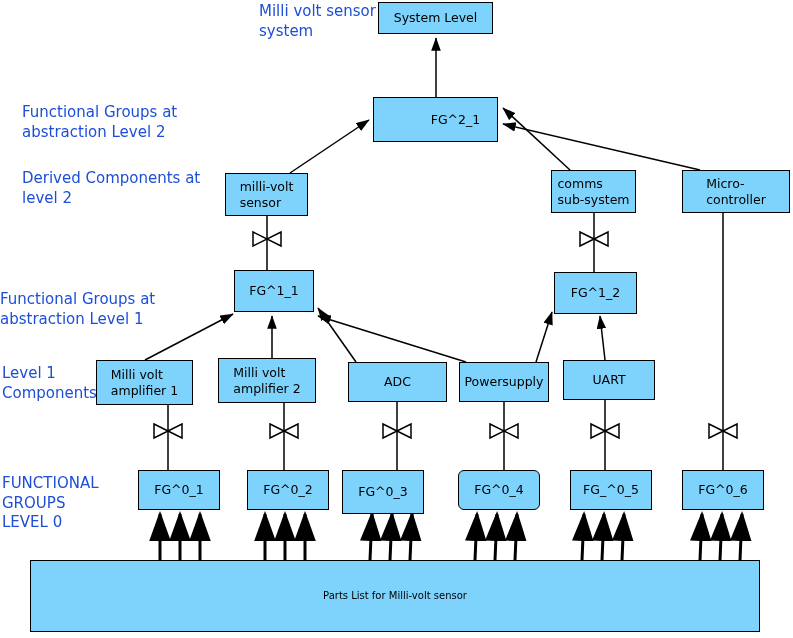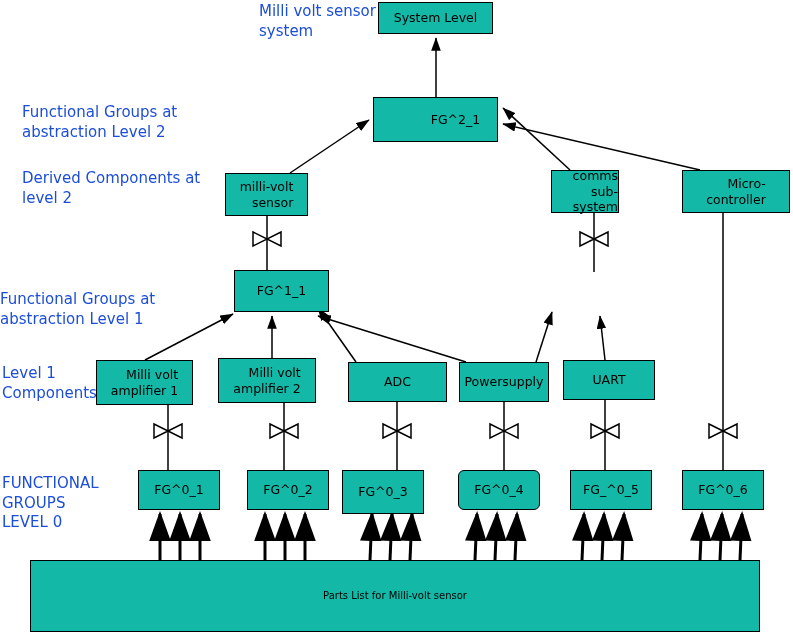--- a/index.html
+++ b/index.html
@@ -20,25 +20,25 @@
     left: 0;
     top: 0;
     width: 793px;
     height: 638px;
     pointer-events: none;
   }
   .box {
     position: absolute;
     box-sizing: border-box;
     border: 1.4px solid #000000;
-    background: #14b8a6;
+    background: #7dd3fc;
     display: flex;
     align-items: center;
     justify-content: center;
-    text-align: right;
+    text-align: left;
     font-size: 12.5px;
     color: #000000;
     line-height: 1.25;
     white-space: pre-line;
     z-index: 2;
   }
   .label {
     position: absolute;
     font-size: 15px;
     color: #1d4ed8;
@@ -155,26 +155,27 @@
 Components</div>
   <div class="label" style="left:2px; top:474px; width:120px;">FUNCTIONAL
 GROUPS
 LEVEL 0</div>
 
   <div class="box" style="left:378px; top:2px; width:115px; height:32px;">System Level</div>
   <div class="box" style="left:373px; top:97px; width:125px; height:45px;padding-left:40px;">FG^2_1</div>
 
   <div class="box" style="left:225px; top:173px; width:83px; height:43px;">milli-volt
 sensor</div>
-  <div class="box" style="left:551px; top:170px; width:68px; height:43px;">comms
+  <div class="box" style="left:551px; top:170px; width:85px; height:43px;">comms
 sub-system</div>
   <div class="box" style="left:682px; top:170px; width:108px; height:43px;">Micro-
 controller</div>
 
-  <div class="box" style="left:234px; top:270px; width:95px; height:42px;">FG^1_1</div>
+  <div class="box" style="left:234px; top:270px; width:80px; height:42px;">FG^1_1</div>
+  <div class="box" style="left:554px; top:272px; width:83px; height:42px;">FG^1_2</div>
 
   <div class="box" style="left:96px; top:360px; width:97px; height:45px;">Milli volt
 amplifier 1</div>
   <div class="box" style="left:218px; top:358px; width:98px; height:45px;">Milli volt
 amplifier 2</div>
   <div class="box" style="left:348px; top:362px; width:99px; height:40px;">ADC</div>
   <div class="box" style="left:563px; top:360px; width:92px; height:40px;">UART</div>
   <div class="box" style="left:459px; top:362px; width:90px; height:40px;">Powersupply</div>
 
   <div class="box" style="left:138px; top:470px; width:82px; height:40px;">FG^0_1</div>

